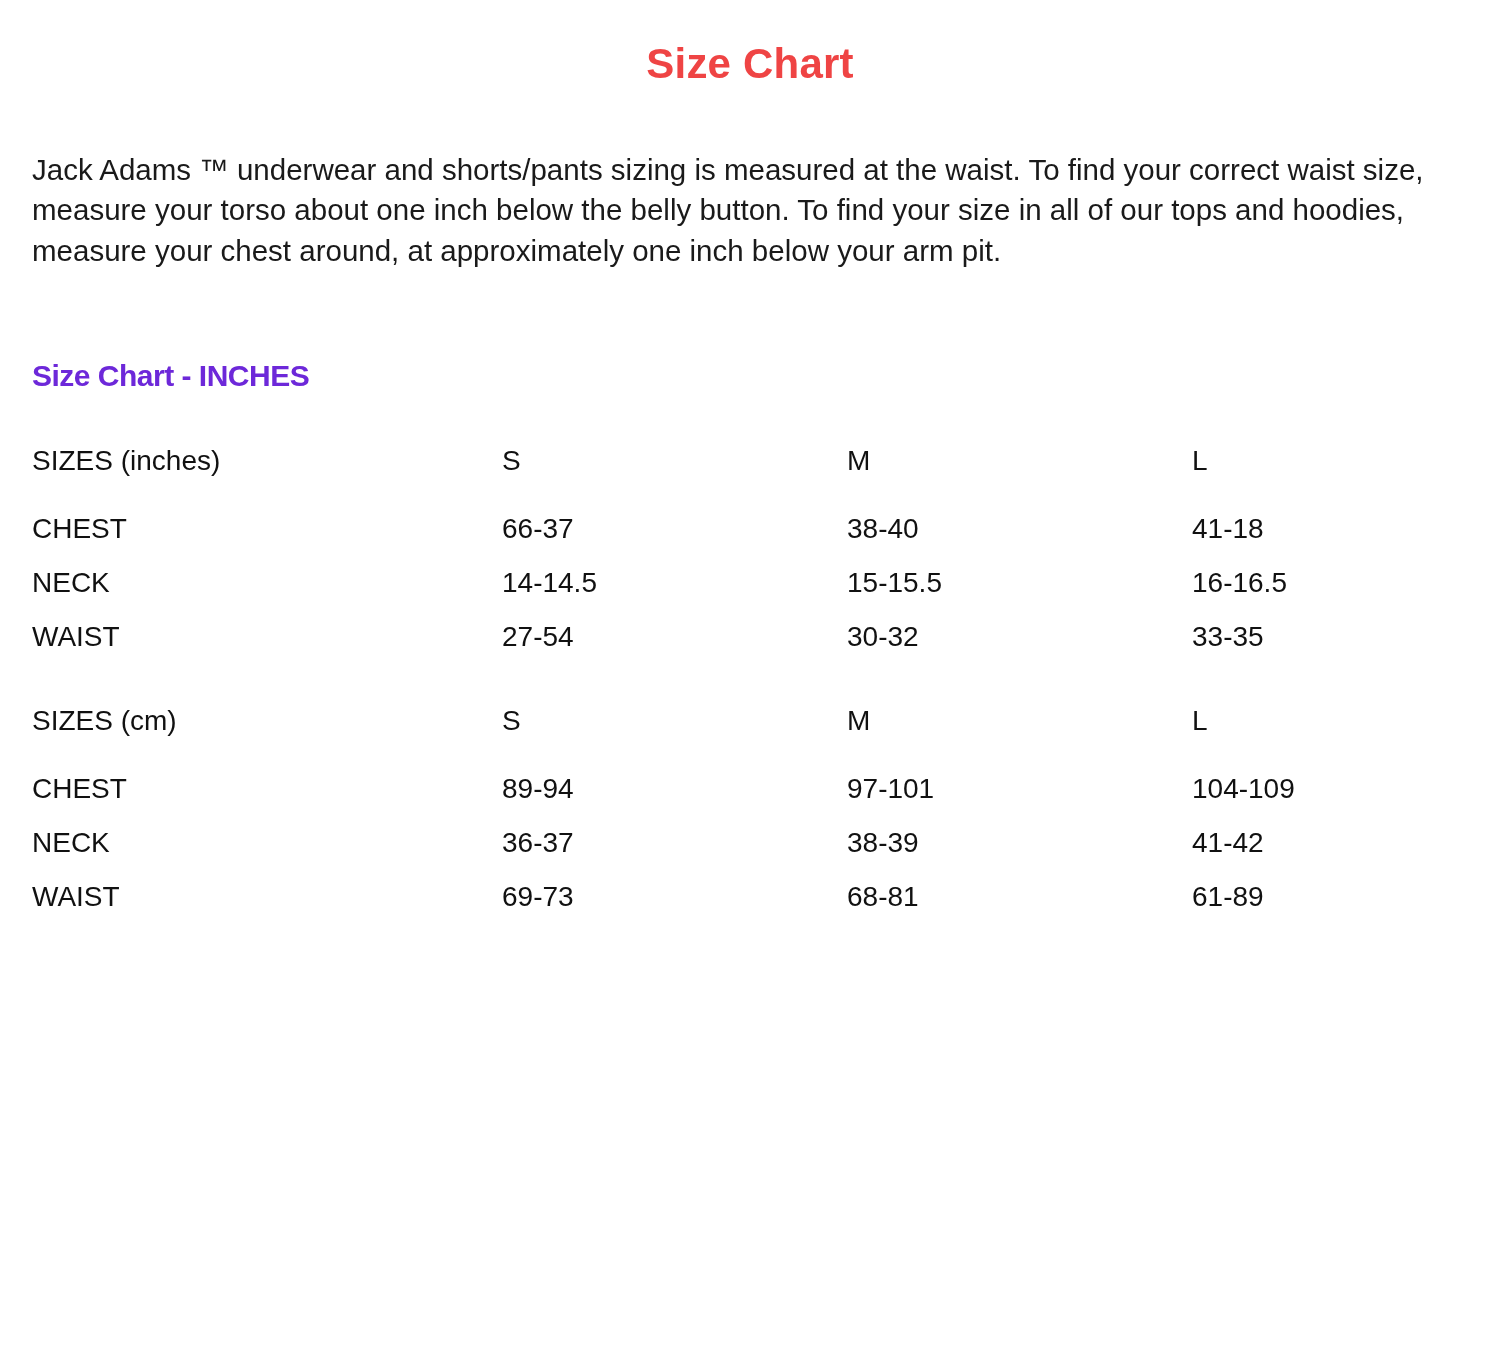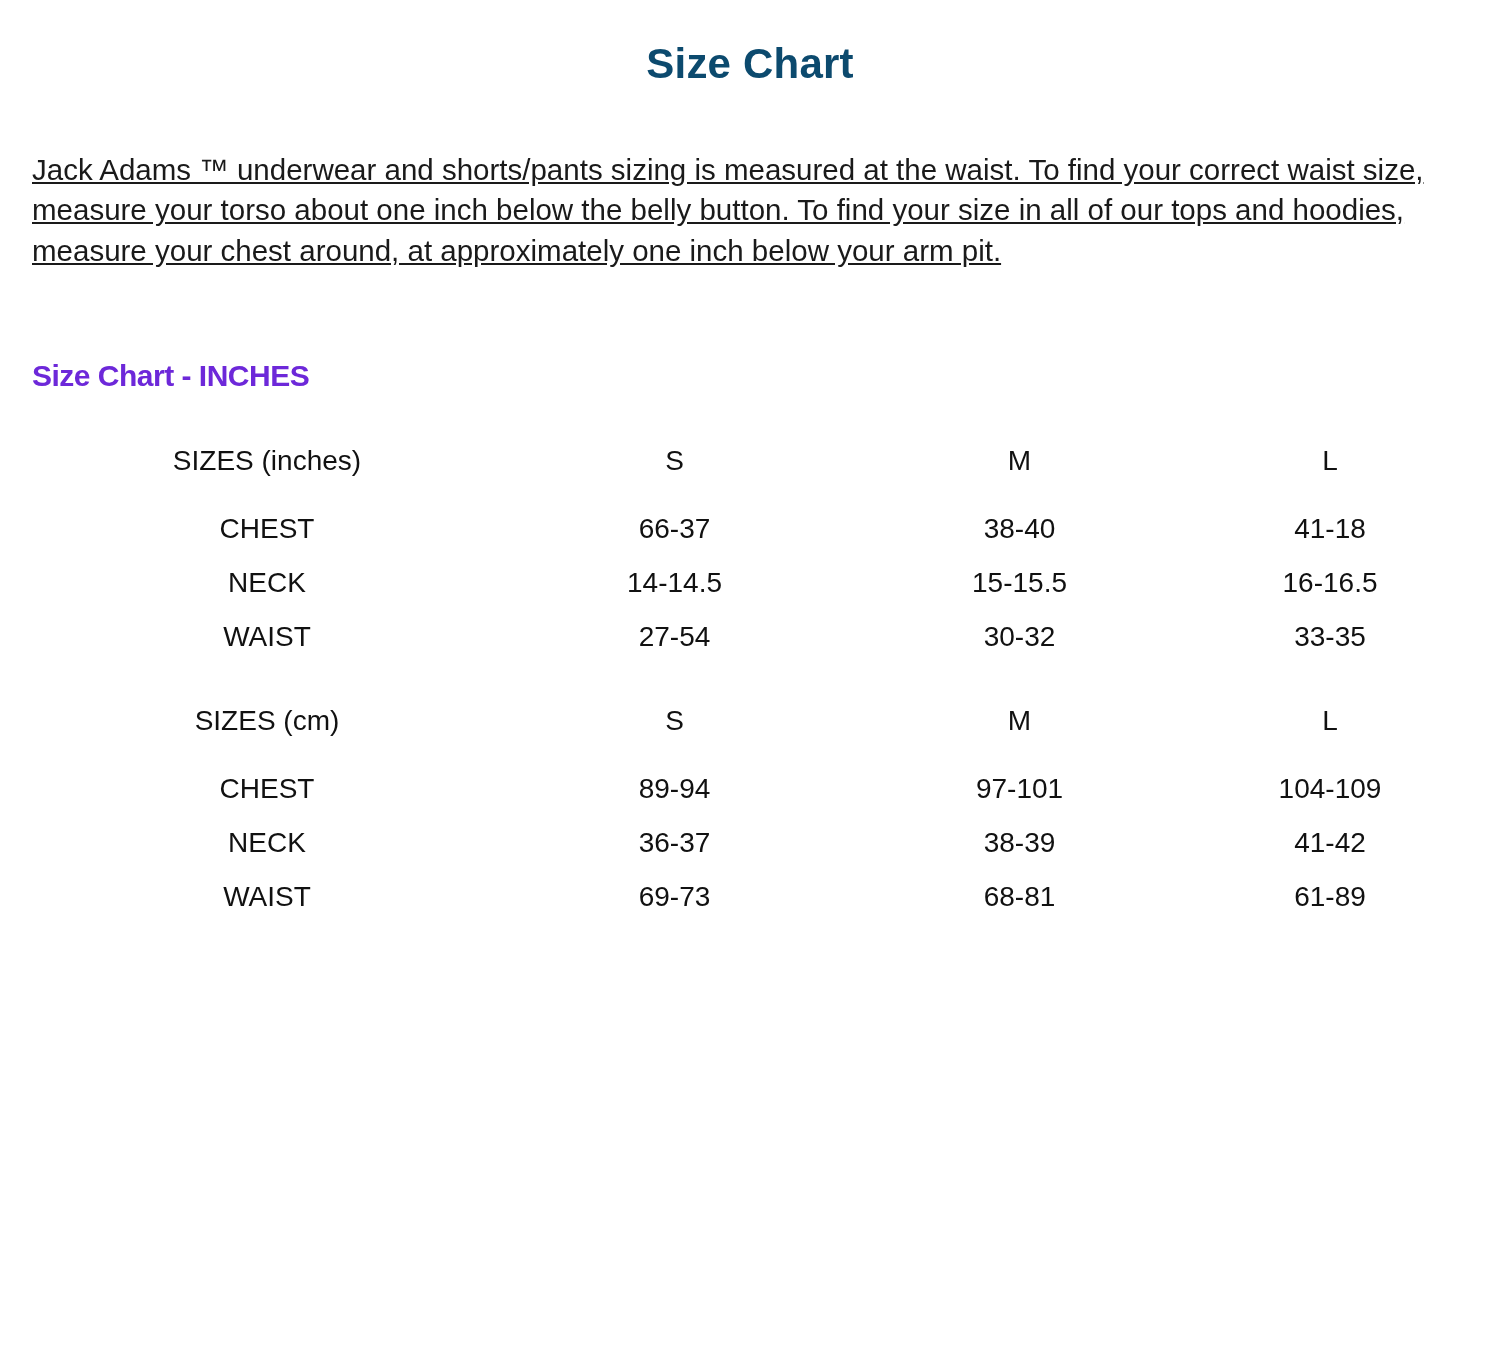--- a/index.html
+++ b/index.html
@@ -21,30 +21,29 @@
     padding: 0;
     position: relative;
   }
   .main-title {
     text-align: center;
     font-size: 42px;
     font-weight: bold;
     letter-spacing: 0.2px;
     margin: 28px 0 0 0;
     padding-top: 12px;
-    color: #0c4a6e;
+    color: #ef4444;
   }
   .intro {
     margin: 62px 0 0 0;
     padding: 0 45px 0 32px;
     font-size: 29.5px;
     line-height: 1.37;
     color: #1a1a1a;
     font-weight: 400;
-    text-decoration: underline;
   }
   .section {
     padding: 0 32px;
   }
   .section-title {
     font-size: 30px;
     font-weight: bold;
     color: #6d28d9;
     letter-spacing: -0.5px;
   }
@@ -55,21 +54,21 @@
     margin: 108px 0 0 0;
   }
   table.size-table {
     border-collapse: collapse;
     width: 100%;
     margin-top: 52px;
     table-layout: fixed;
   }
   table.size-table th,
   table.size-table td {
-    text-align: center;
+    text-align: left;
     font-weight: 400;
     font-size: 28px;
     color: #111111;
     padding: 0;
     vertical-align: top;
   }
   table.size-table thead th {
     padding-bottom: 36px;
   }
   table.size-table tbody td {

